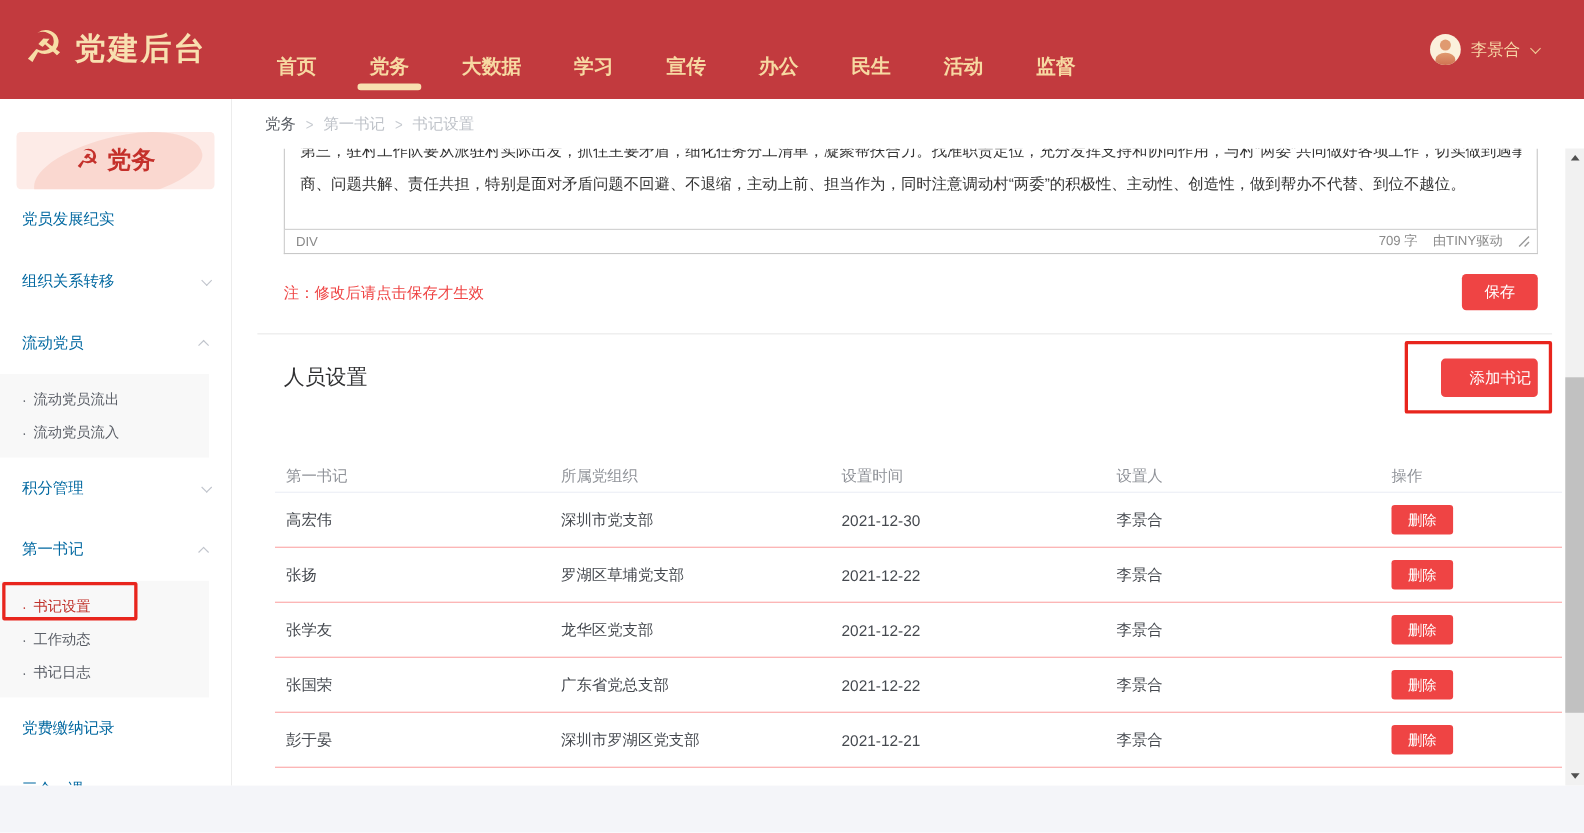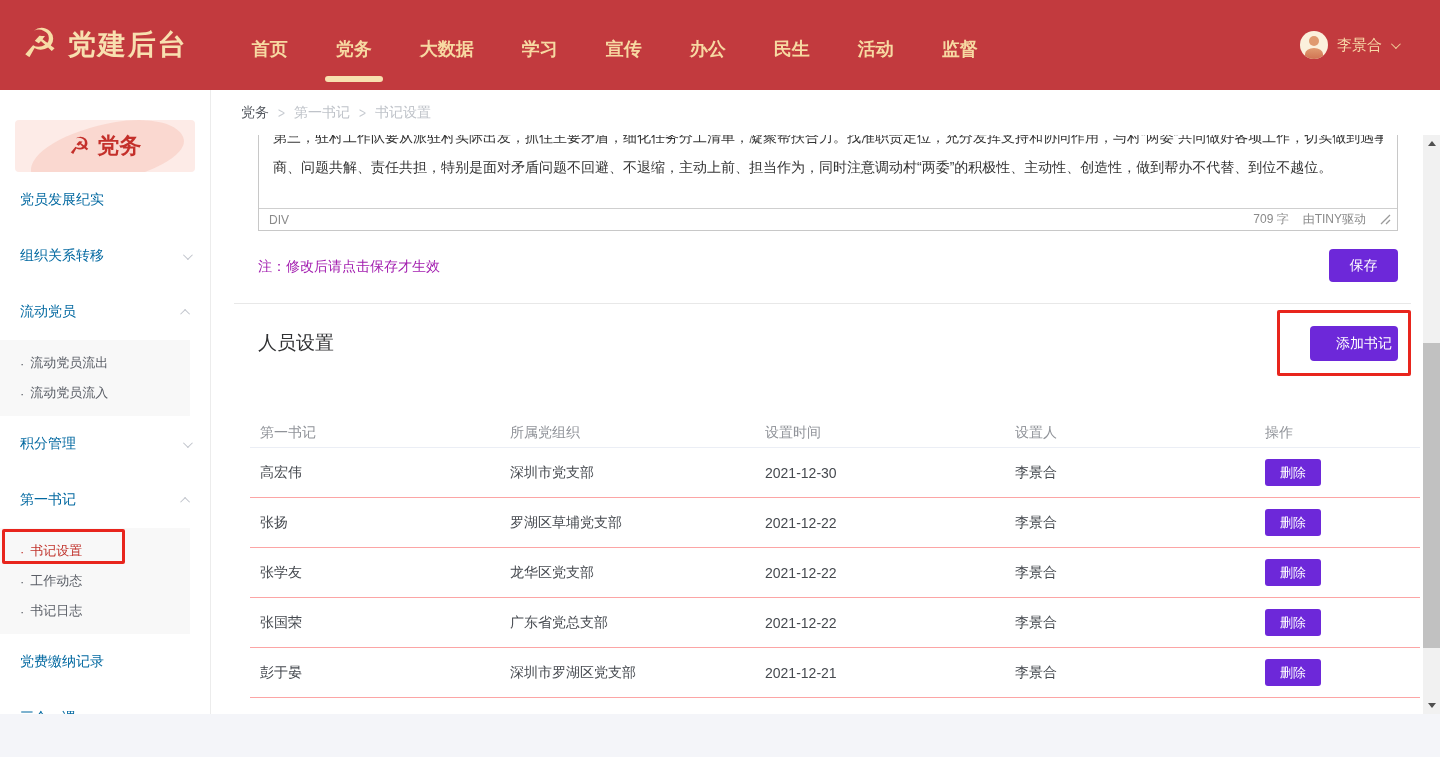--- a/index.html
+++ b/index.html
@@ -15,21 +15,21 @@
   .hdr {
     height:90px; background:#c23a3e; display:flex; align-items:center;
     padding:0 42px 0 22px;
   }
   .logo { display:flex; align-items:center; gap:10px; cursor:pointer; }
   .logo-emblem { font-size:40px; color:#f7dda6; line-height:1; transform:translateY(-2px); }
   .logo-title { font-size:28px; font-weight:bold; color:#f8e0b0; letter-spacing:2px; }
   .nav { display:flex; gap:44px; margin-left:62px; }
   .nav-item {
     position:relative; font-size:18px; font-weight:bold; color:#f7d9a2;
-    cursor:pointer; padding:4px 2px; line-height:90px; height:90px;
+    cursor:pointer; padding:15px 2px; line-height:90px; height:90px;
   }
   .nav-item.active::after {
     content:""; position:absolute; left:50%; transform:translateX(-50%);
     bottom:8px; width:58px; height:6px; background:#f8e0b0; border-radius:3px;
   }
   .user { margin-left:auto; display:flex; align-items:center; gap:9px; cursor:pointer; }
   .avatar { width:28px; height:28px; border-radius:50%; background:#fbf0dc; position:relative; overflow:hidden; }
   .avatar .head { position:absolute; top:5px; left:9px; width:10px; height:10px; border-radius:50%; background:#e09a70; }
   .avatar .shoulders { position:absolute; top:17px; left:5px; width:18px; height:12px; border-radius:50% 50% 0 0; background:linear-gradient(#e09a70,#cf7050); }
   .user-name { font-size:15px; color:#f8d9a8; }
@@ -81,22 +81,22 @@
   .tline { line-height:30px; white-space:nowrap; overflow:hidden; }
   .tline.first { margin-top:-13px; }
   .editor-status {
     height:22px; border-top:1px solid #cfcfcf; display:flex; align-items:center;
     justify-content:space-between; padding:0 6px 0 10px; font-size:12px; color:#8a8a8a; background:#fff;
   }
   .status-right { display:flex; align-items:center; gap:14px;justify-content:center; }
   .grip { display:flex; align-items:flex-end; cursor:nwse-resize; }
 
   .note-row { margin:18px 0 0 47px; width:1140px; display:flex; justify-content:space-between; align-items:flex-start; }
-  .note { color:#a21caf; font-size:14px; padding-top:9px; }
-  .btn { background:#6d28d9; color:#fff; border:none; border-radius:4px; cursor:pointer; font-family:inherit; }
+  .note { color:#ef4444; font-size:14px; padding-top:9px; }
+  .btn { background:#ef4444; color:#fff; border:none; border-radius:4px; cursor:pointer; font-family:inherit; }
   .btn-save { width:69px; height:33px; font-size:14px; }
   .divider { margin:21px 0 0 23px; width:1177px; border-top:1px solid #e8e8e8; height:0; }
 
   .section-row { margin:22px 0 0 47px; width:1140px; display:flex; justify-content:space-between; align-items:flex-start; }
   .section-title { font-size:19px; color:#303133; padding-top:4px; }
   .btn-add { width:88px; height:35px; font-size:14px; margin-right:0;text-align:right; }
   .anno-add { left:1066px; top:175px; width:134px; height:66px; }
 
   .tbl { margin:58px 0 0 39px; width:1170px; font-size:14px; }
   .thead { display:flex; height:29px; align-items:center; color:#909399; border-bottom:1px solid #ebeef5; }

